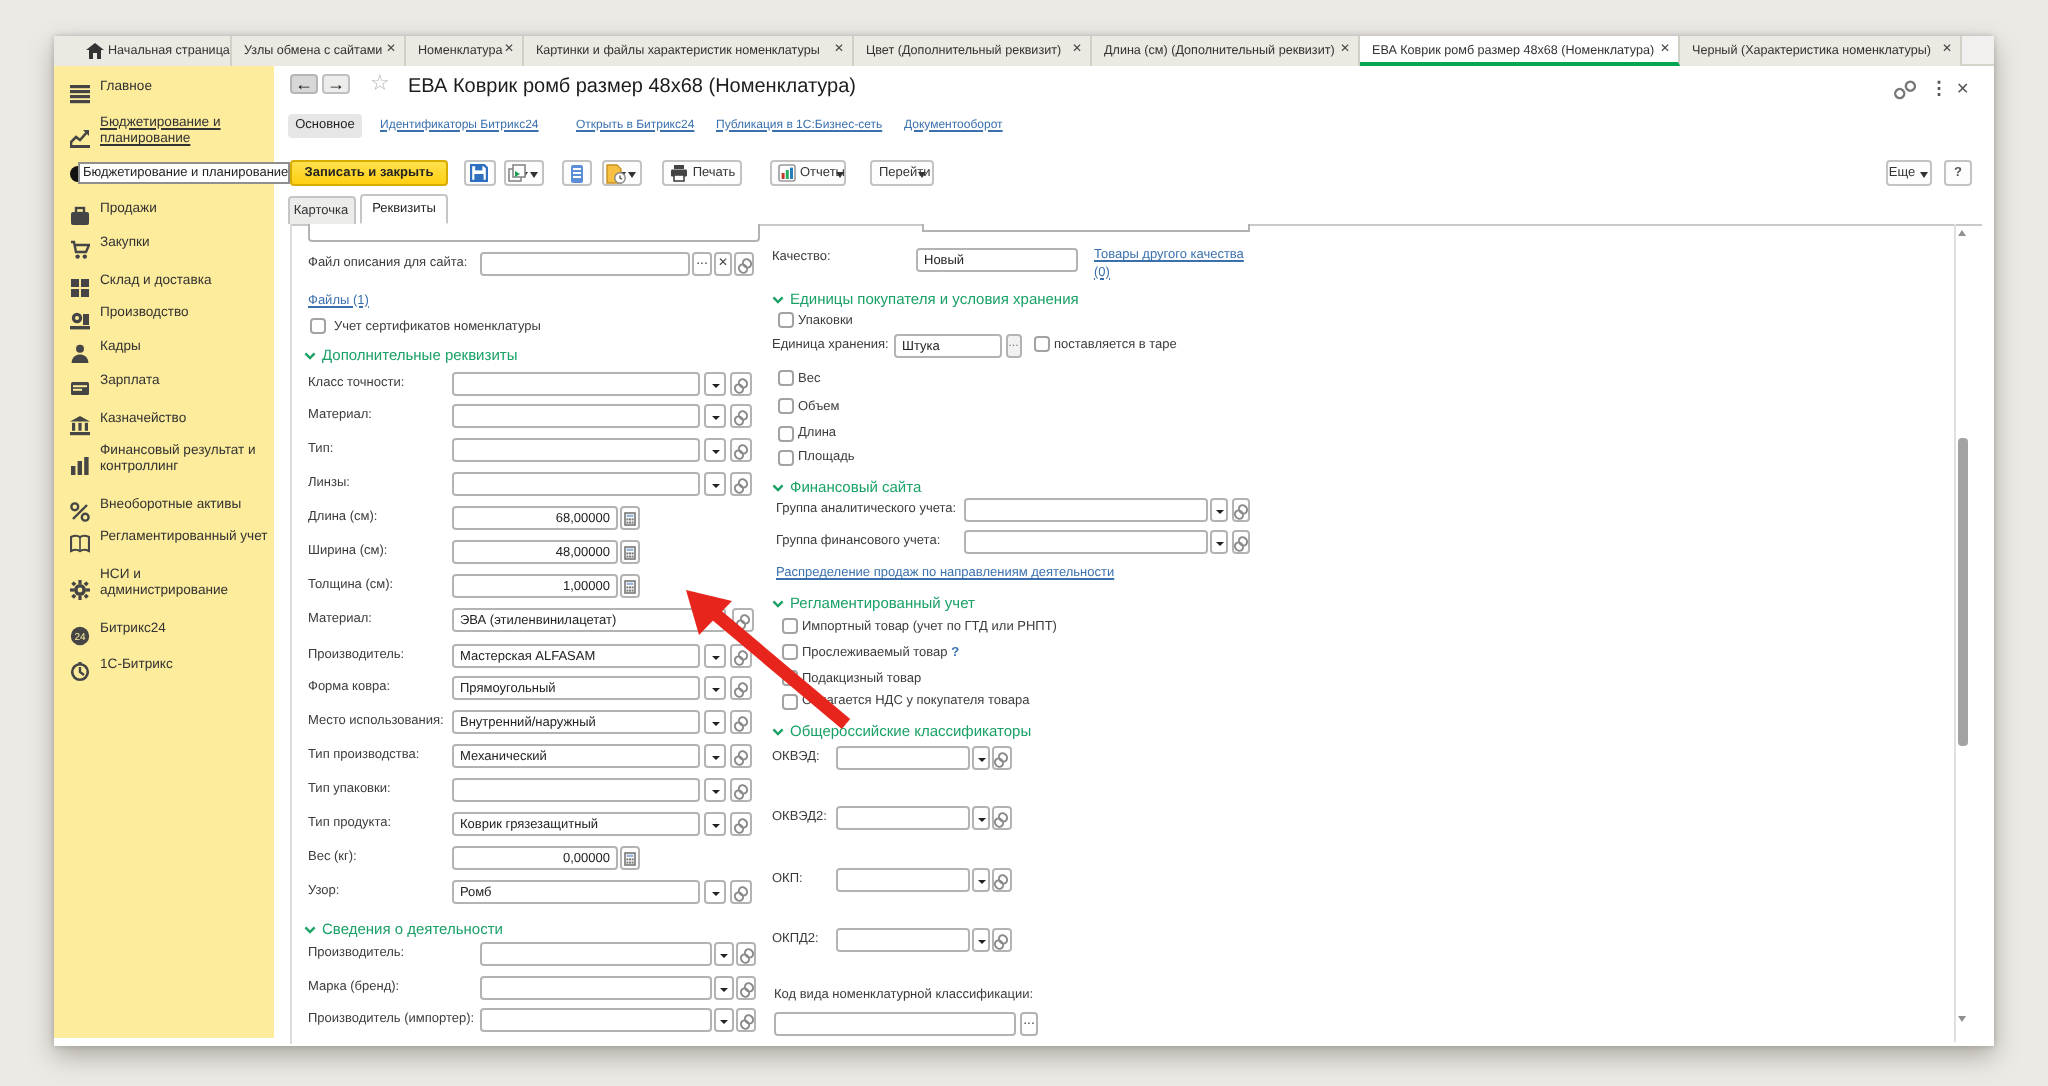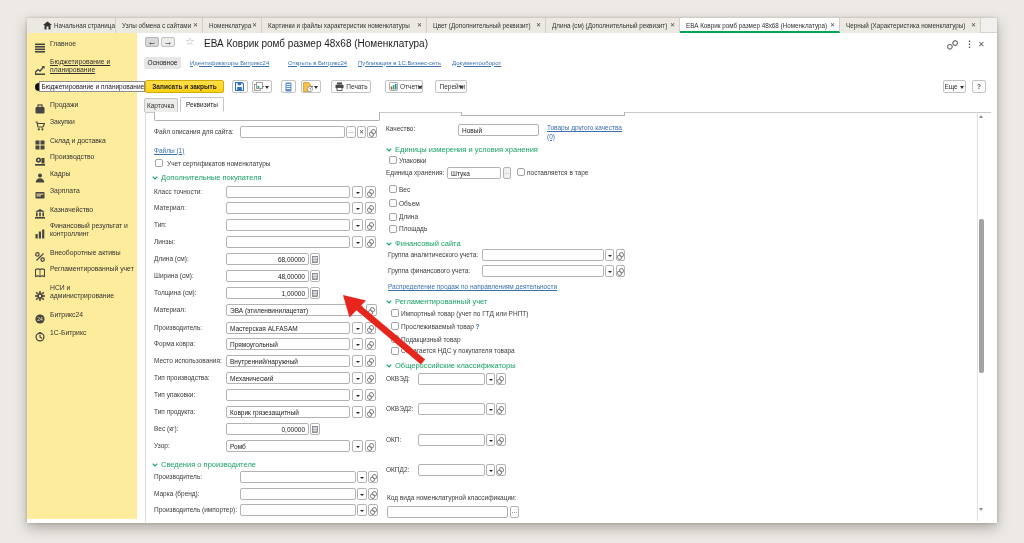--- a/index.html
+++ b/index.html
@@ -228,21 +228,21 @@
         <ellipse cx="4.5" cy="2.7" rx="1.9" ry="2.2" transform="rotate(-40 4.5 2.7)"></ellipse>
       </g>
     </svg>
   </div>
 <div class="bl" style="left:154px;top:146.5px">Файлы (1)</div>
 <div class="cb" style="left:155px;top:159.0px"></div>
 <div class="t lbl" style="left:167px;top:159.5px">Учет сертификатов номенклатуры</div>
 <svg class="a" style="left:152px;top:176.0px" width="6" height="4" viewBox="0 0 6 4">
     <path d="M0.7 0.7 L3 3 L5.3 0.7" stroke="#19a166" stroke-width="1.2" fill="none"></path>
   </svg>
-<div class="gh" style="left:161px;top:173.0px">Дополнительные покупателя</div>
+<div class="gh" style="left:161px;top:173.0px">Дополнительные реквизиты</div>
 <div class="t lbl" style="left:154px;top:187.5px">Класс точности:</div>
 <div class="in " style="left:226px;top:185.5px;width:124px"></div>
 <div class="sq" style="left:352px;top:185.5px;width:11px">
     <div class="a" style="left:50%;top:5px;margin-left:-2px;border:2px solid transparent;border-top:2.5px solid #222"></div>
   </div>
 <div class="sq" style="left:365px;top:185.5px;width:11px">
     <svg width="7" height="8" viewBox="0 0 7 8">
       <g stroke="#8a8a8a" fill="none" stroke-width="1">
         <ellipse cx="2.5" cy="5.3" rx="1.9" ry="2.2" transform="rotate(-40 2.5 5.3)"></ellipse>
         <ellipse cx="4.5" cy="2.7" rx="1.9" ry="2.2" transform="rotate(-40 4.5 2.7)"></ellipse>
@@ -449,21 +449,21 @@
     <svg width="7" height="8" viewBox="0 0 7 8">
       <g stroke="#8a8a8a" fill="none" stroke-width="1">
         <ellipse cx="2.5" cy="5.3" rx="1.9" ry="2.2" transform="rotate(-40 2.5 5.3)"></ellipse>
         <ellipse cx="4.5" cy="2.7" rx="1.9" ry="2.2" transform="rotate(-40 4.5 2.7)"></ellipse>
       </g>
     </svg>
   </div>
 <svg class="a" style="left:152px;top:462.5px" width="6" height="4" viewBox="0 0 6 4">
     <path d="M0.7 0.7 L3 3 L5.3 0.7" stroke="#19a166" stroke-width="1.2" fill="none"></path>
   </svg>
-<div class="gh" style="left:161px;top:459.5px">Сведения о производителе</div>
+<div class="gh" style="left:161px;top:459.5px">Сведения о деятельности</div>
 <div class="t lbl" style="left:154px;top:473px">Производитель:</div>
 <div class="in " style="left:240px;top:471px;width:116px"></div>
 <div class="sq" style="left:357px;top:471px;width:10px">
     <div class="a" style="left:50%;top:5px;margin-left:-2px;border:2px solid transparent;border-top:2.5px solid #222"></div>
   </div>
 <div class="sq" style="left:368px;top:471px;width:10px">
     <svg width="7" height="8" viewBox="0 0 7 8">
       <g stroke="#8a8a8a" fill="none" stroke-width="1">
         <ellipse cx="2.5" cy="5.3" rx="1.9" ry="2.2" transform="rotate(-40 2.5 5.3)"></ellipse>
         <ellipse cx="4.5" cy="2.7" rx="1.9" ry="2.2" transform="rotate(-40 4.5 2.7)"></ellipse>
@@ -496,21 +496,21 @@
       </g>
     </svg>
   </div>
 <div class="t lbl" style="left:386px;top:125px">Качество:</div>
 <div class="in " style="left:458px;top:123.5px;width:81px">Новый</div>
 <div class="bl" style="left:547px;top:124px">Товары другого качества</div>
 <div class="bl" style="left:547px;top:132.5px">(0)</div>
 <svg class="a" style="left:386px;top:147.5px" width="6" height="4" viewBox="0 0 6 4">
     <path d="M0.7 0.7 L3 3 L5.3 0.7" stroke="#19a166" stroke-width="1.2" fill="none"></path>
   </svg>
-<div class="gh" style="left:395px;top:144.5px">Единицы измерения и условия хранения</div>
+<div class="gh" style="left:395px;top:144.5px">Единицы покупателя и условия хранения</div>
 <div class="cb" style="left:389px;top:156.0px"></div>
 <div class="t lbl" style="left:399px;top:156.5px">Упаковки</div>
 <div class="t lbl" style="left:386px;top:168.5px">Единица хранения:</div>
 <div class="in " style="left:447px;top:166.5px;width:54px">Штука</div>
 <div class="sq" style="left:502.5px;top:166.5px;width:8.5px;background:#f1f1f1;font-size:6px;line-height:9px;color:#777">...</div>
 <div class="cb" style="left:517px;top:168.0px"></div>
 <div class="t lbl" style="left:527px;top:168.5px">поставляется в таре</div>
 <div class="cb" style="left:389px;top:185.0px"></div>
 <div class="t lbl" style="left:399px;top:185.5px">Вес</div>
 <div class="cb" style="left:389px;top:199.0px"></div>

